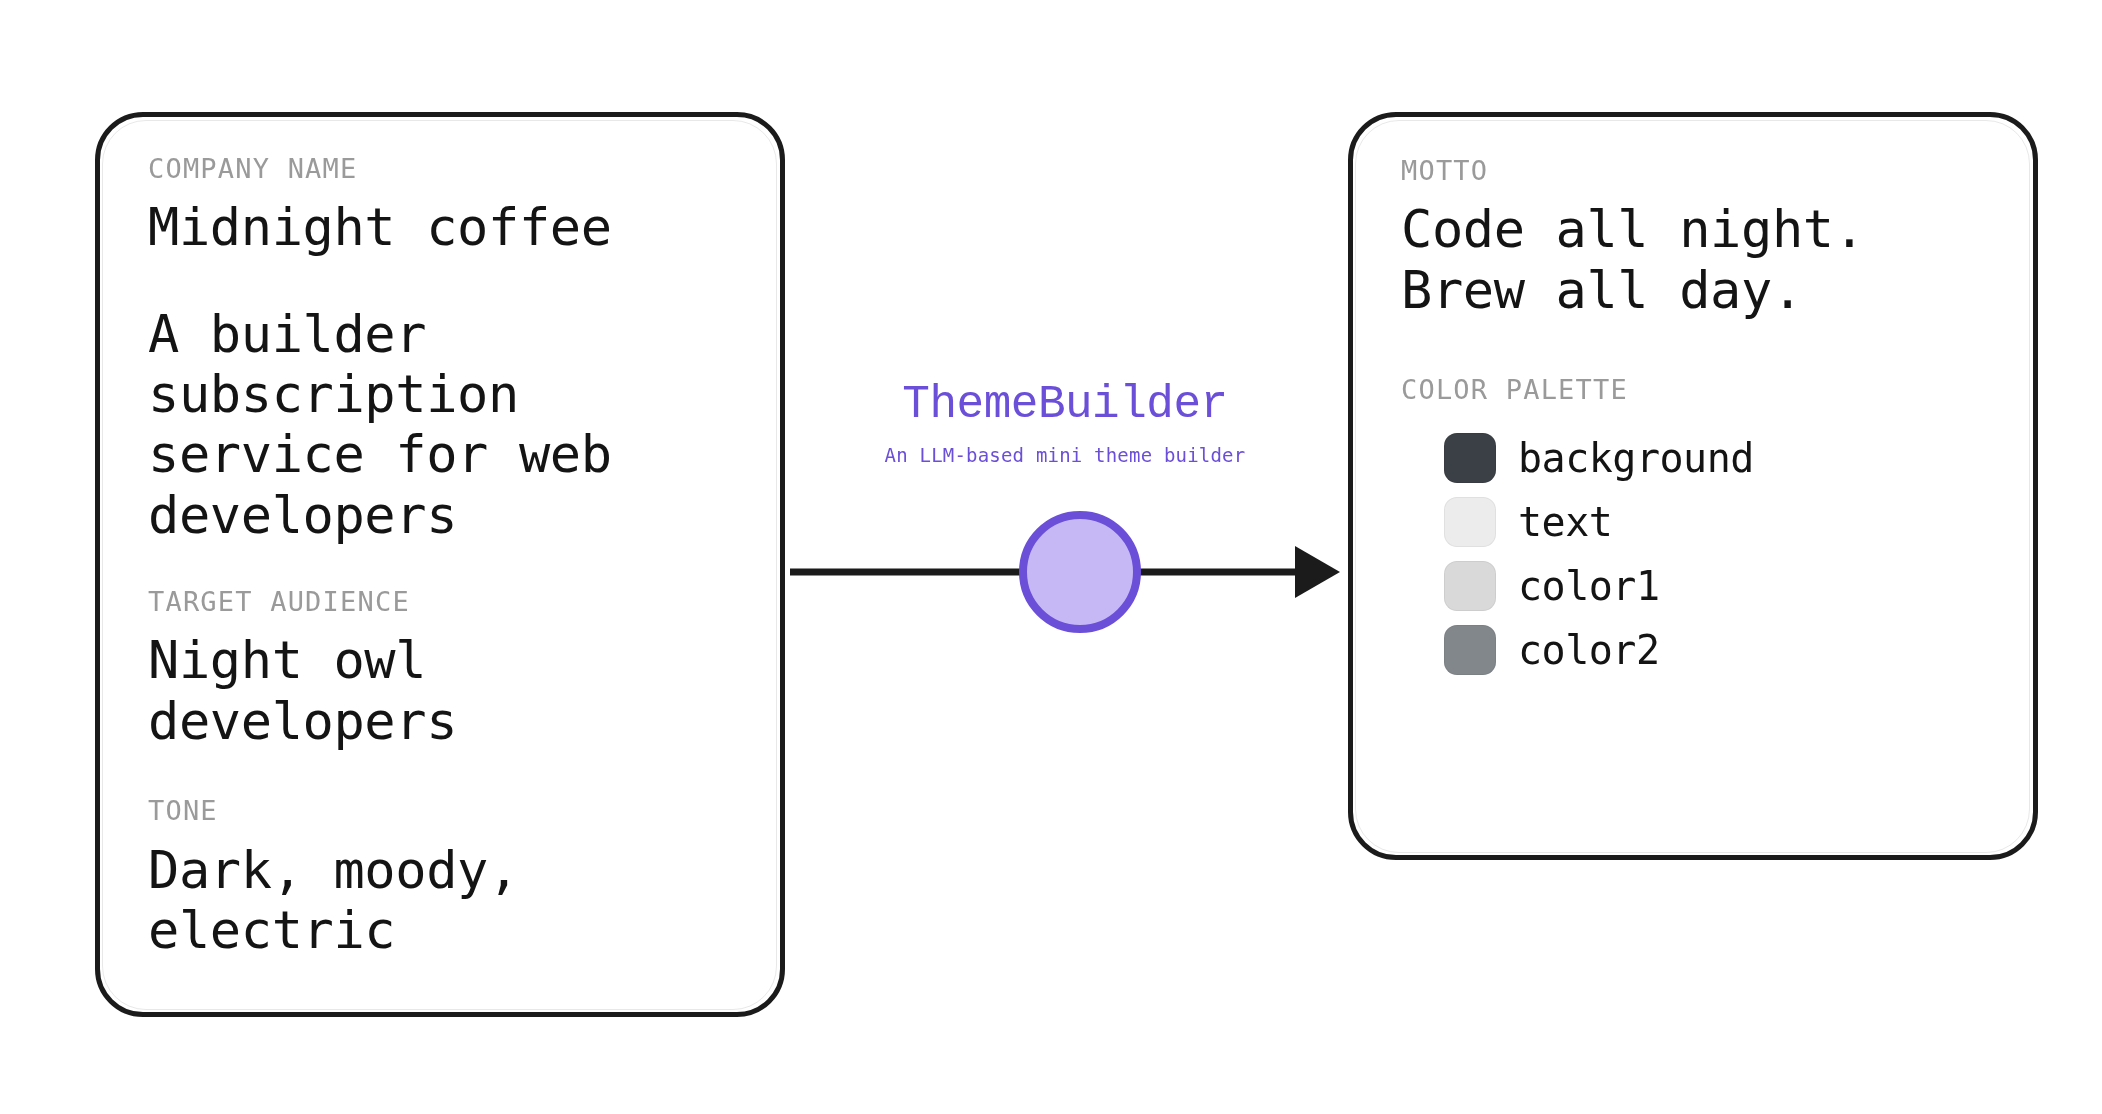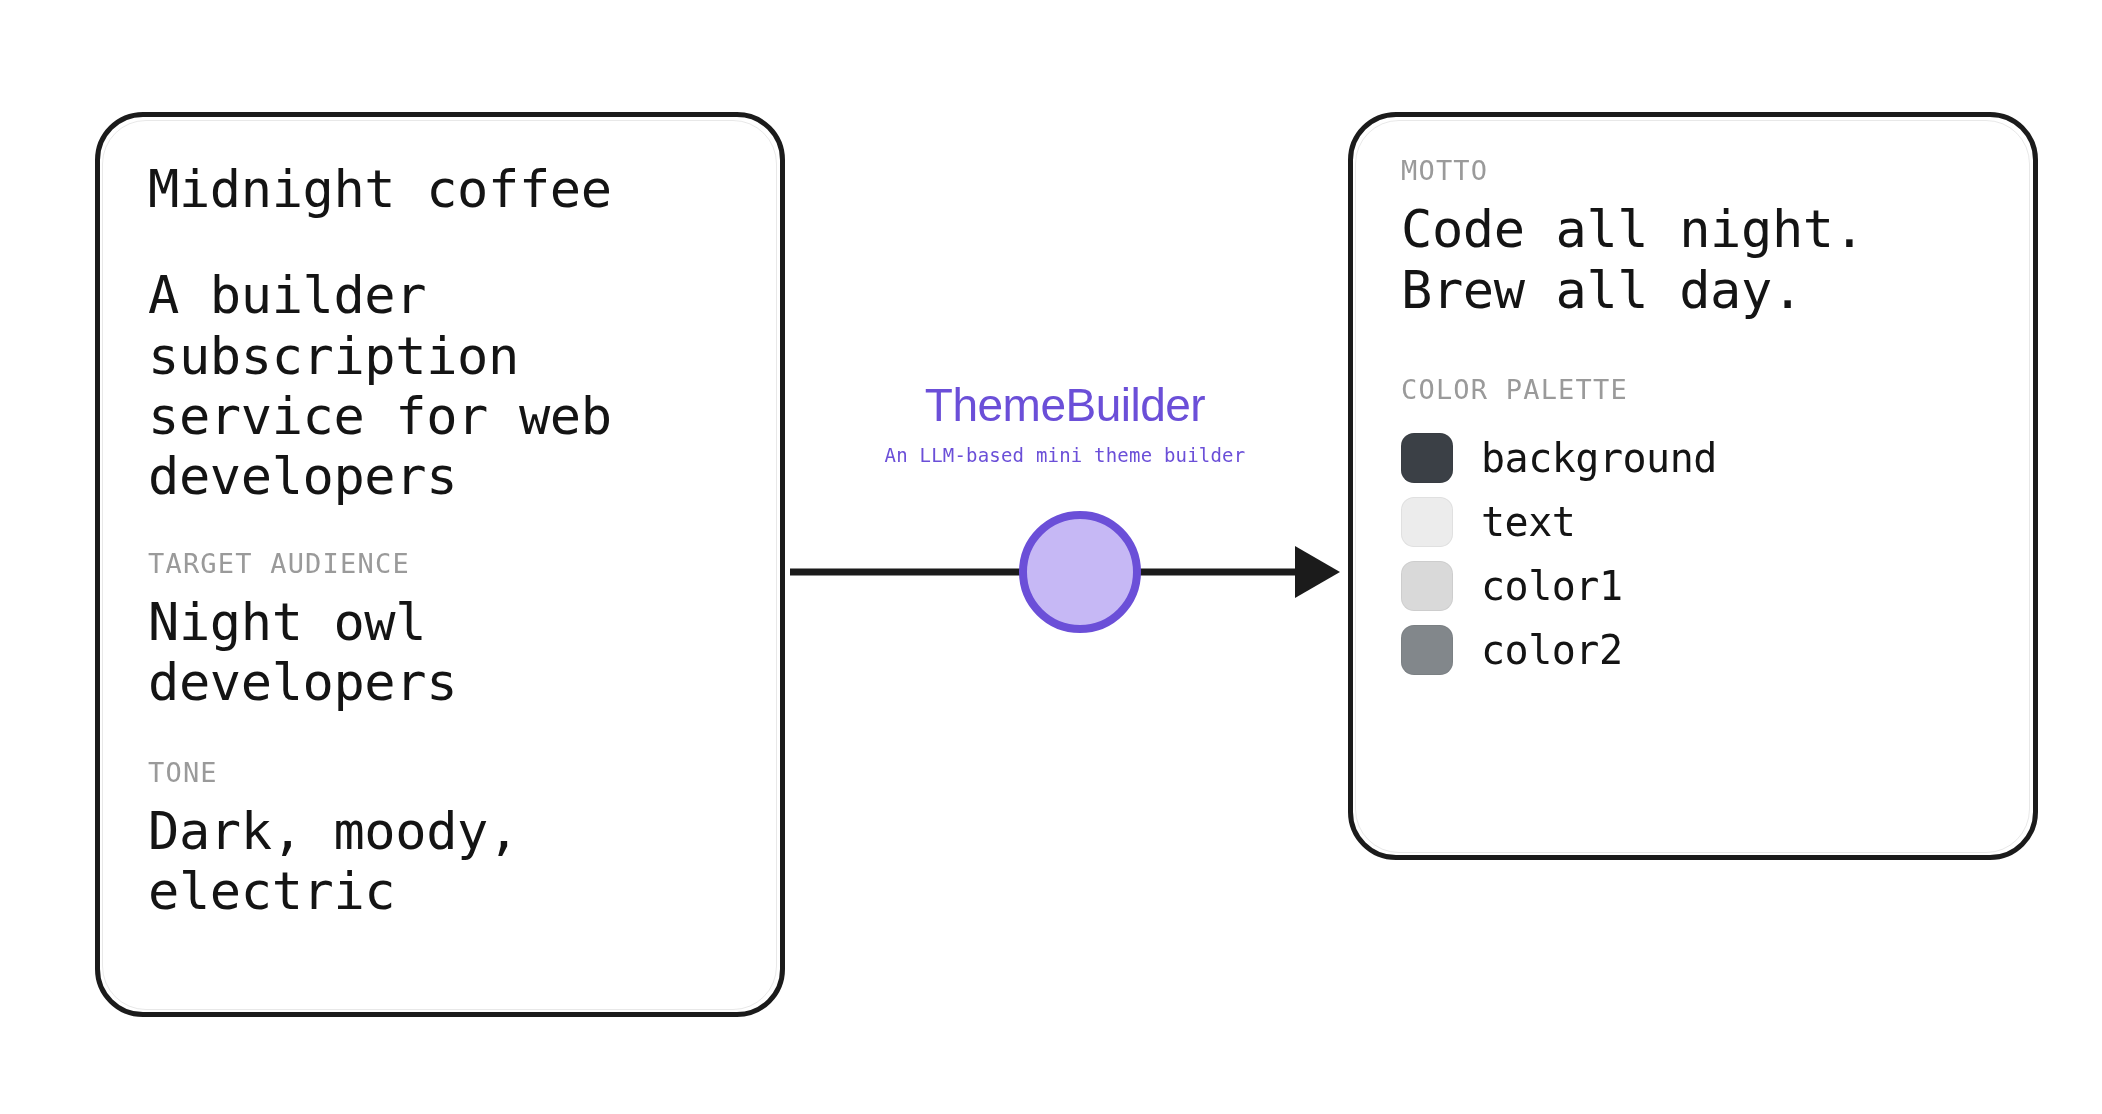--- a/index.html
+++ b/index.html
@@ -85,22 +85,23 @@
   
   .palette-list {
     margin-top: 22px;
     display: flex;
     flex-direction: column;
     gap: 10px;
   }
   .palette-row {
     display: flex;
     align-items: center;
-    gap: 28px;
+    gap: 22px;
     height: 54px;
+    margin-left: 43px;
   }
   .swatch {
     width: 52px;
     height: 50px;
     border-radius: 13px;
     flex: 0 0 auto;
     box-shadow: inset 0 0 0 1px rgba(0,0,0,0.05);
   }
   .swatch-name {
     color: #141414;
@@ -126,21 +127,21 @@
     left: 785px;
     top: 380px;
     width: 560px;
     text-align: center;
   }
   .brand-title {
     color: #6b4fd8;
     font-size: 46px;
     line-height: 1.1;
     letter-spacing: -0.5px;
-    font-family: Liberation Sans, sans-serif;
+    font-family: Liberation Mono, monospace;
   }
   .brand-sub {
     margin-top: 14px;
     color: #6b4fd8;
     font-size: 19px;
     line-height: 1.1;
     letter-spacing: 0.2px;
     font-family: "DejaVu Sans Mono", "Liberation Mono", monospace;
   }
 
@@ -154,20 +155,21 @@
 </style>
 </head>
 <body>
 
 <div class="stage">
 
   <div class="panel" id="panel-input">
     <div class="panel-body">
 
       <div class="field" id="field-company">
+        <div class="field-label">COMPANY NAME</div>
         <div class="field-value">
           <span class="vline">Midnight coffee</span>
         </div>
       </div>
 
       <div class="field" id="field-description">
         <div class="field-value">
           <span class="vline">A builder subscription</span>
           <span class="vline">service for web</span>
           <span class="vline">developers</span>

